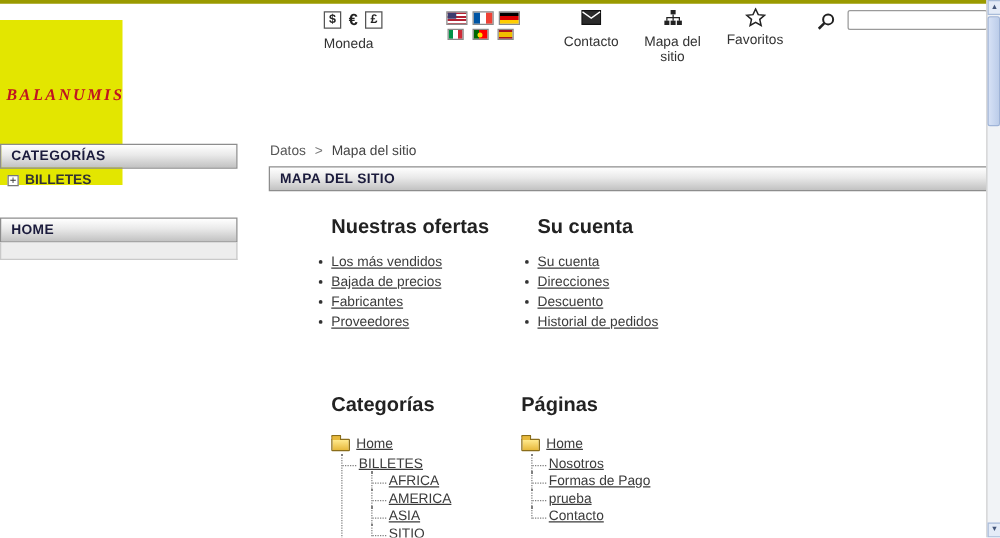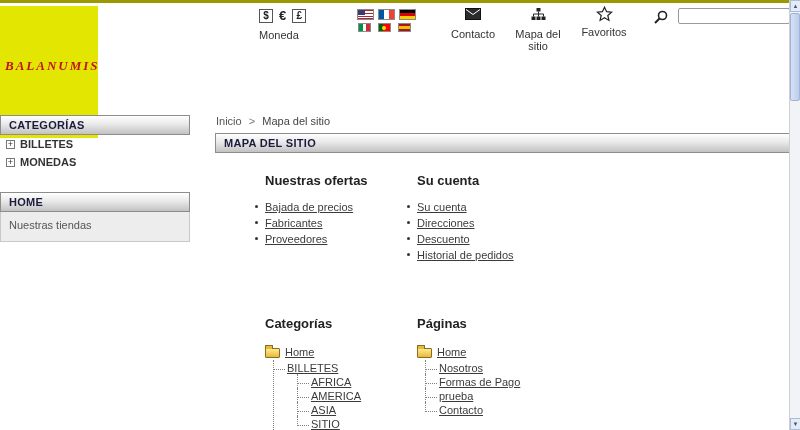--- a/index.html
+++ b/index.html
@@ -11,21 +11,21 @@
     font-family: "Liberation Sans", "DejaVu Sans", sans-serif;
     font-size: 11px;
     color: #333;
   }
   a { text-decoration: none; color: inherit; cursor: pointer; }
 
   
   .topbar { position:absolute; top:0; left:0; width:800px; height:3px; background:#9A9A00; }
 
   
-  .logo { position:absolute; left:0; top:6px; width:98px; height:132px; background:#E3E600; display:block; }
+  .logo { position:absolute; left:0; top:16px; width:98px; height:132px; background:#E3E600; display:block; }
   .logo-text {
     position:absolute; left:5px; top:52px;
     font-family:"Liberation Serif","DejaVu Serif",serif;
     font-style:italic; font-weight:bold; font-size:13px;
     letter-spacing:2px; color:#C01420;
   }
 
   .currency { position:absolute; left:259px; top:8px; }
   .cur-row { display:flex; align-items:center; gap:6px; }
   .cur-box { display:inline-block; width:14px; height:14px; border:1px solid #555;
@@ -81,22 +81,22 @@
 
   
   .main { position:absolute; left:215px; top:113px; width:575px; height:317px; }
   .breadcrumb { position:absolute; left:1px; top:2px; color:#555; }
   .breadcrumb .sep { margin:0 4px; color:#777; }
   .crumb-current { color:#444; }
   .title-bar { position:absolute; left:0; top:20px; width:575px; }
 
   .col { position:absolute; top:60px; }
   .col-offers  { left:50px;  width:170px; }
-  .col-account { left:202px; width:190px; }
-  h3 { font-size:13px; color:#222; margin-bottom:13px; font-weight:bold; }
+  .col-account { left:215px; width:190px; }
+  h3 { font-size:16px; color:#222; margin-bottom:13px; font-weight:bold; }
   ul.links { list-style:none; margin-left:-12px; }
   ul.links li { position:relative; padding:0 0 4px 12px; }
   ul.links li::before { content:""; position:absolute; left:2px; top:4px; width:3px; height:3px; background:#333; border-radius:50%; }
   a.link { color:#3B3B3B; text-decoration:underline; }
 
   .tree { position:absolute; top:203px; }
   .tree-cats  { left:50px; }
   .tree-pages { left:202px; }
   .tree h3 { margin-bottom:15px; }
   .tree-root { display:flex; align-items:center; gap:5px; padding-bottom:2px; }
@@ -194,46 +194,42 @@
 </span>
 <input class="search-input" value="" style="">
 
 <div class="sidebar">
   <div class="block">
     <div class="bar">CATEGORÍAS</div>
     <div class="side-item">
       <span class="plus-box"></span>
       <span>BILLETES</span>
     </div>
-    <div class="side-item">
-      <span class="plus-box"></span>
-      <span>MONEDAS</span>
-    </div>
   </div>
 
   <div class="home-block">
     <div class="bar">HOME</div>
     <div class="home-panel">
-      <a class="home-link">Nuestras tiendas</a>
     </div>
   </div>
 </div>
 
 <div class="main">
   <div class="breadcrumb">
-    <a>Inicio</a>
+    <a>Datos</a>
     <span class="sep">&gt;</span>
     <span class="crumb-current">Mapa del sitio</span>
   </div>
 
   <div class="bar title-bar">MAPA DEL SITIO</div>
 
   <div class="col col-offers">
     <h3>Nuestras ofertas</h3>
     <ul class="links">
+      <li><a class="link">Los más vendidos</a></li>
       <li><a class="link">Bajada de precios</a></li>
       <li><a class="link">Fabricantes</a></li>
       <li><a class="link">Proveedores</a></li>
     </ul>
   </div>
 
   <div class="col col-account">
     <h3>Su cuenta</h3>
     <ul class="links">
       <li><a class="link">Su cuenta</a></li>

